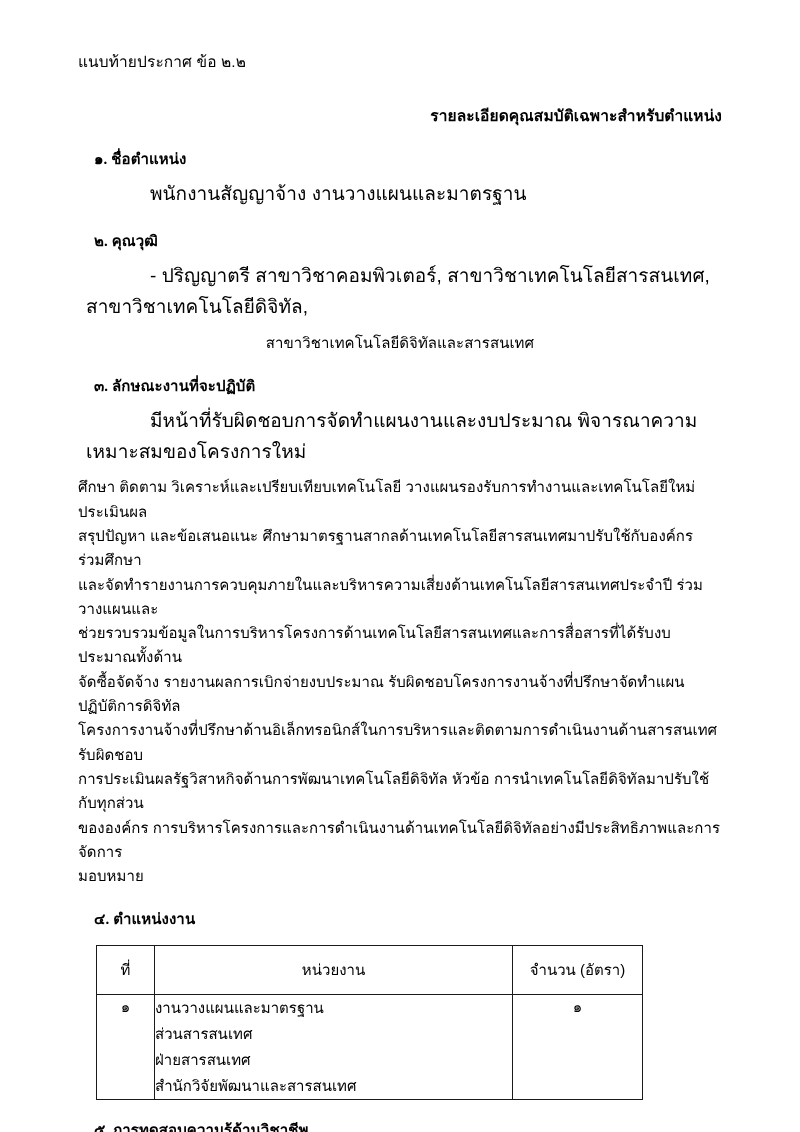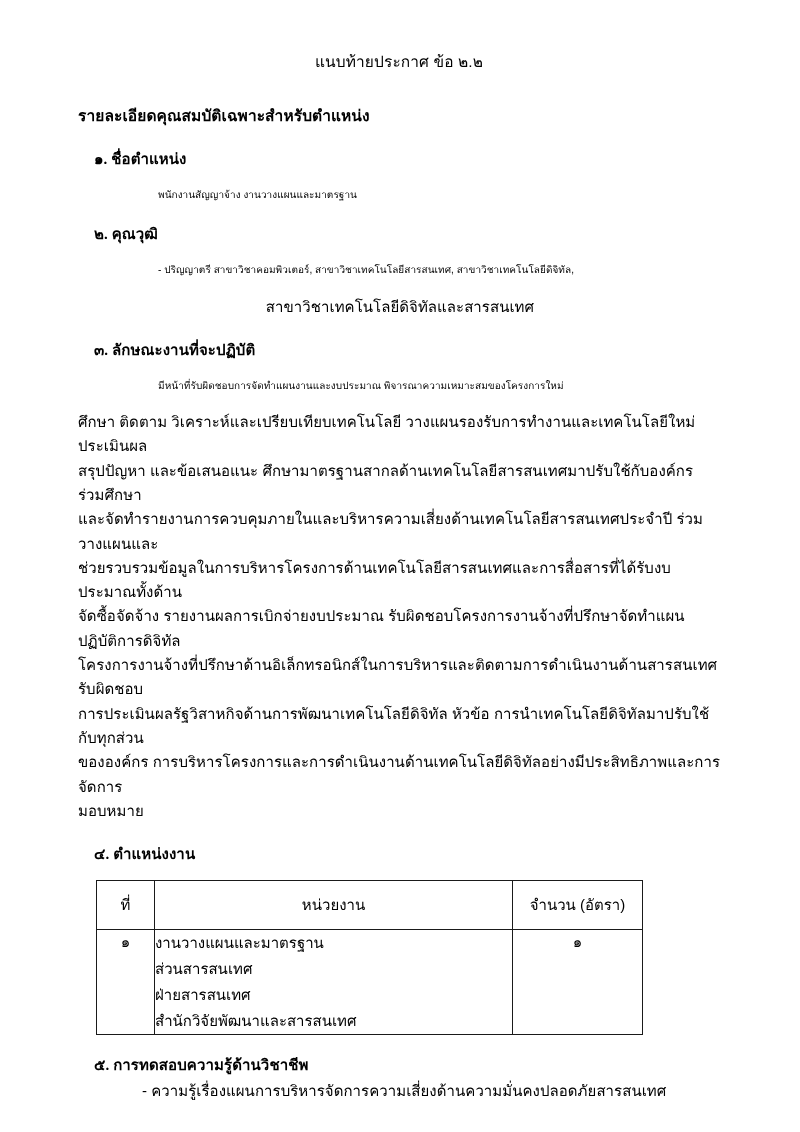--- a/index.html
+++ b/index.html
@@ -14,49 +14,49 @@
   .page {
     position: relative;
     width: 800px;
     height: 1132px;
     background: #ffffff;
     box-sizing: border-box;
     padding: 46px 78px 0 78px;
     overflow: hidden;
   }
   .doc-header {
-    text-align: center;
+    text-align: left;
     font-size: 15.5px;
     line-height: 1.5;
     margin-top: 4px;
     margin-right: 2px;
     letter-spacing: 0.1px;
   }
   .doc-title {
-    text-align: left;
+    text-align: right;
     font-size: 15.5px;
     font-weight: bold;
     margin-top: 30px;
     letter-spacing: 0.1px;
   }
   .section {
     margin-top: 19px;
   }
   .section-heading {
     font-size: 15px;
     font-weight: bold;
     margin: 0 0 2px 16px;
     letter-spacing: 0.1px;
     font-family: Liberation Serif, serif;
   }
   .indent-line {
-    font-size: 10px;
+    font-size: 19px;
     line-height: 1.62;
     text-indent: 64px;
-    margin: 16px;
+    margin: 8px;
     letter-spacing: 0.05px;
   }
   .body-text {
     font-size: 15px;
     line-height: 1.62;
     margin: 0;
     text-align: center;
     letter-spacing: 0.05px;
   }
   .bullet-line {

